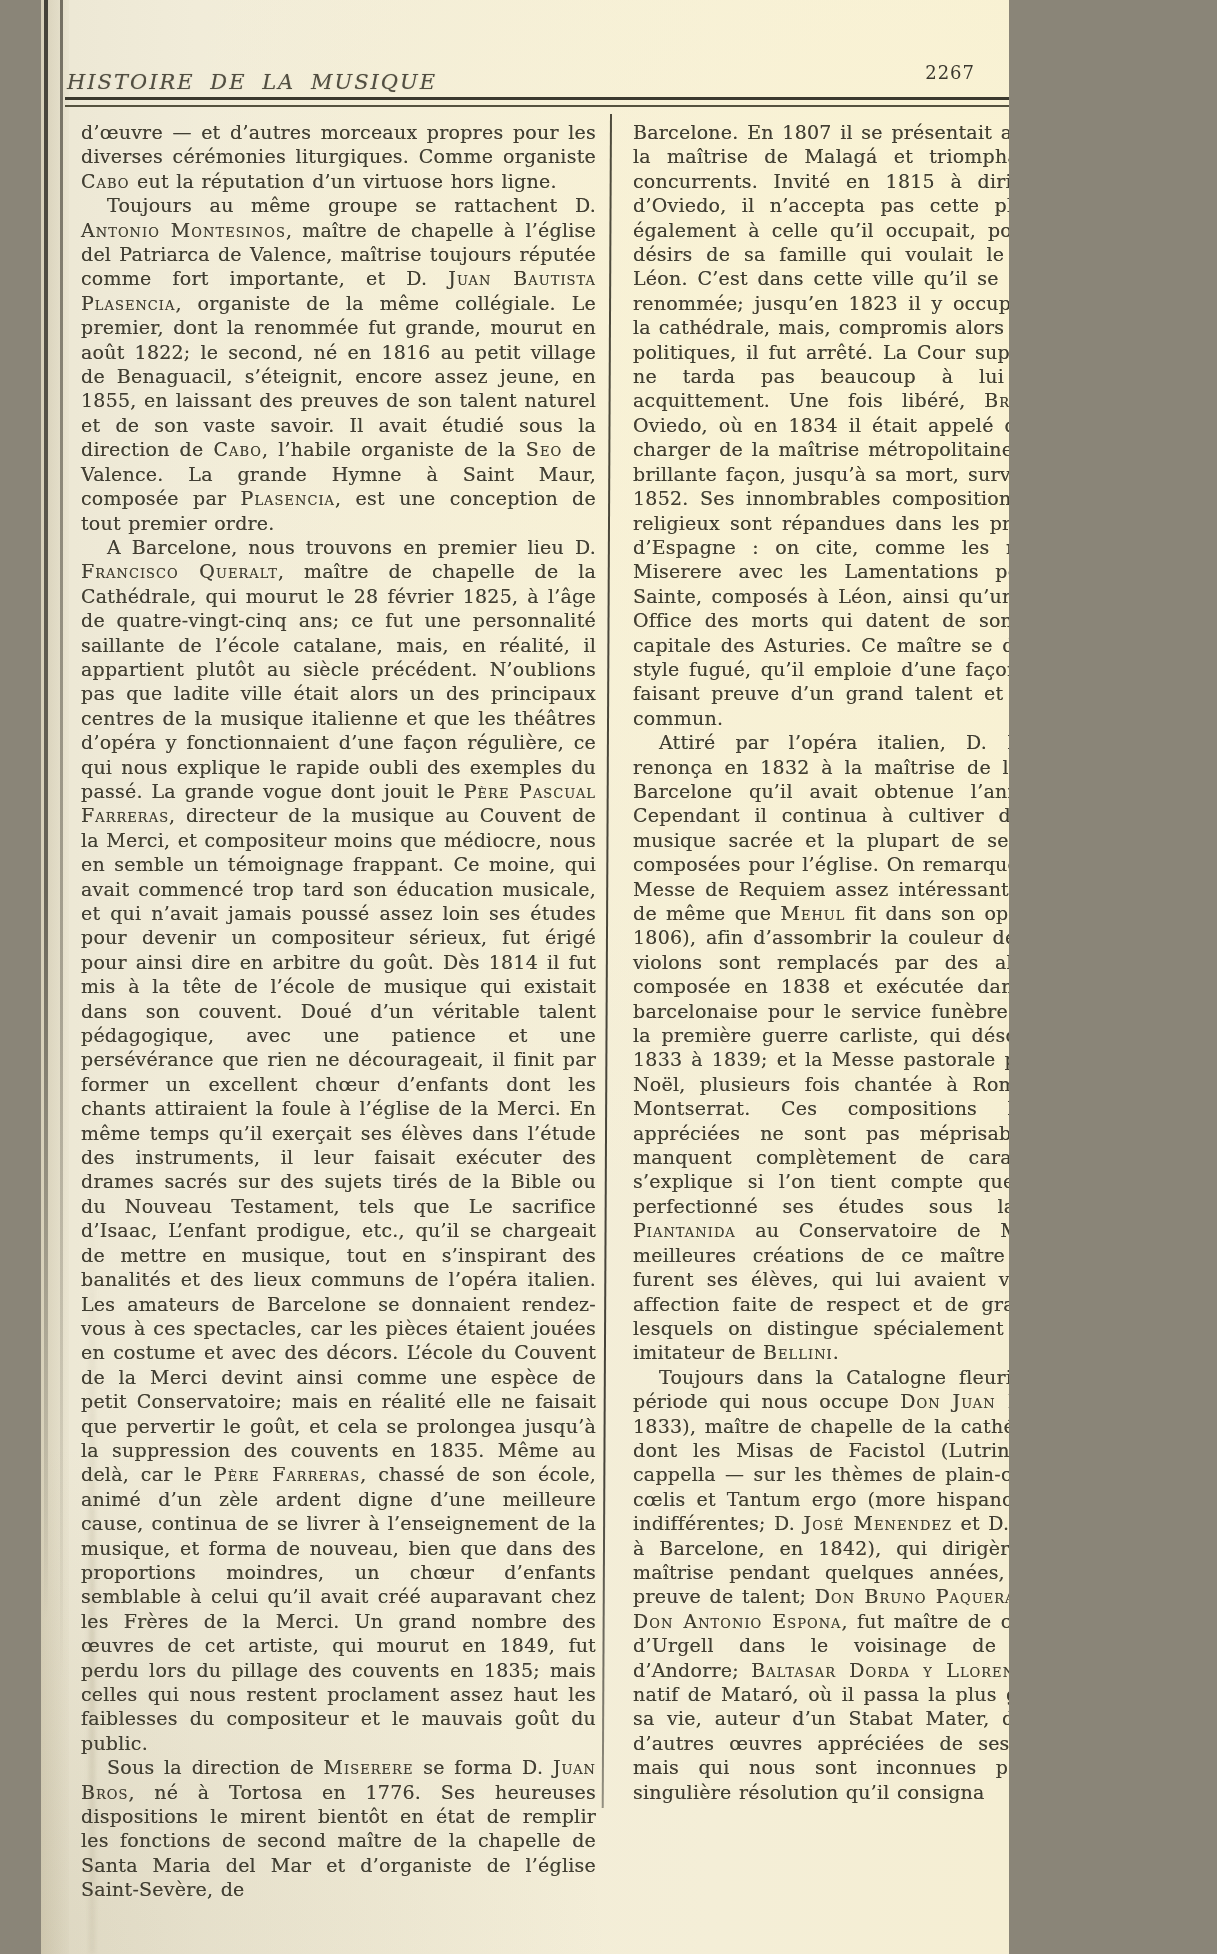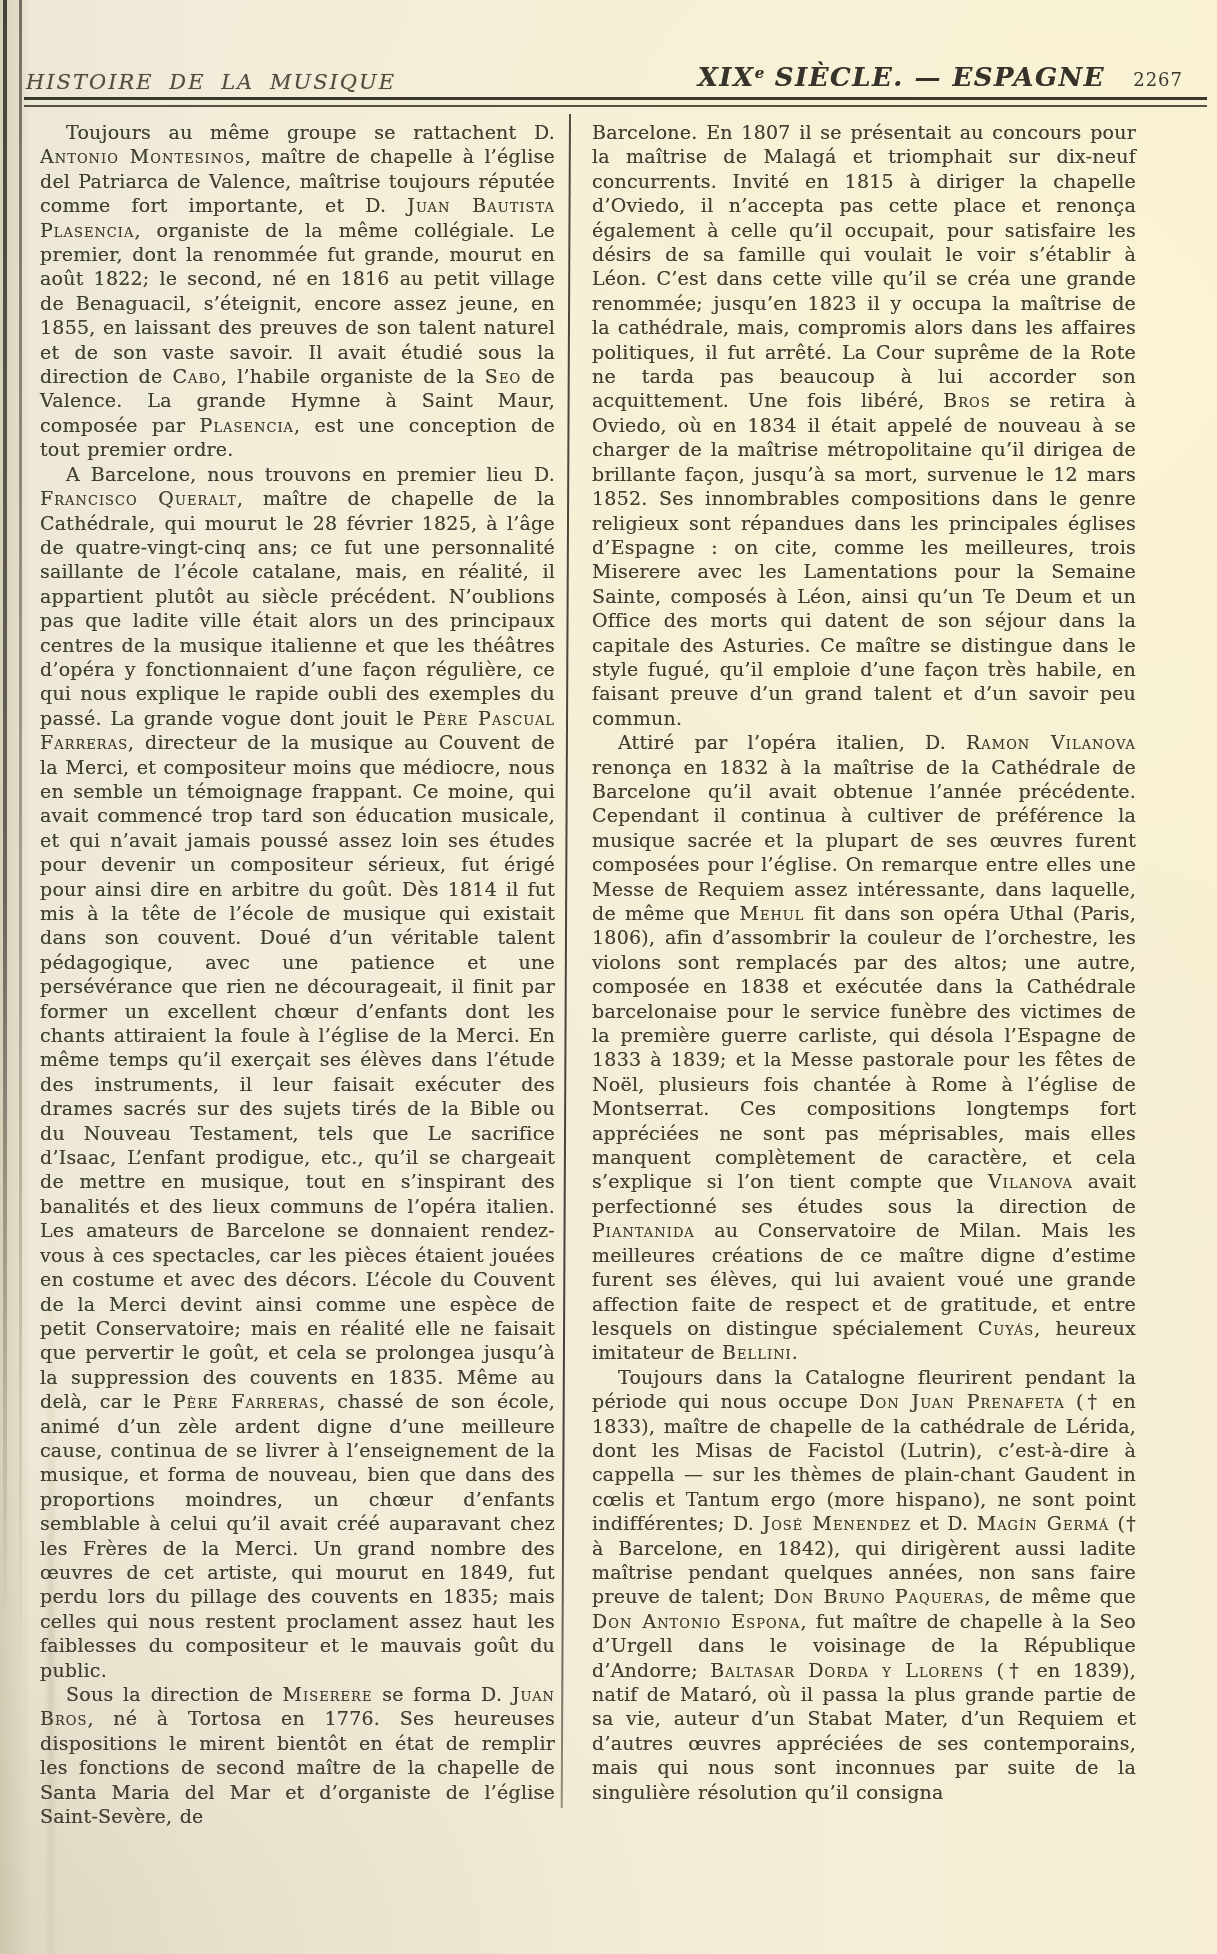--- a/index.html
+++ b/index.html
@@ -1,25 +1,26 @@
 <!DOCTYPE html>
 <html lang="fr"><head>
 <meta charset="utf-8">
 <style>
   html,body{margin:0;padding:0;background:#8a8578;}
   .page{
     position:relative;
-    width:1217px;height:1954px;
+    width:968px;height:1954px;
     overflow:hidden;
     font-family:"DejaVu Serif","Liberation Serif",serif;
     color:#403d31;
     background:
       radial-gradient(90% 40% at 0% 100%, rgba(160,150,118,.20), rgba(160,150,118,0) 65%),
       radial-gradient(130% 80% at 88% 18%, rgba(252,245,212,.75), rgba(252,245,212,0) 60%),
       linear-gradient(90deg,#ece7d4 0%, #f1ecd9 16%, #f4eed7 70%, #f5eed3 100%);
+    margin-left: 41px;
   }
   
   .edge-shade{position:absolute;left:0;top:0;width:28px;height:100%;
     background:linear-gradient(90deg, rgba(180,170,140,.38), rgba(180,170,140,.06));}
   .edge-a{position:absolute;left:3px;top:0;width:4px;height:1620px;
     background:linear-gradient(180deg, rgba(56,54,46,.92) 0%, rgba(56,54,46,.70) 55%, rgba(56,54,46,0) 100%);}
   .edge-b{position:absolute;left:19px;top:0;width:3px;height:1680px;
     background:linear-gradient(180deg, rgba(96,92,80,.85) 0%, rgba(96,92,80,.45) 60%, rgba(96,92,80,0) 100%);}
   .crease{position:absolute;left:48px;top:1200px;width:6px;height:754px;
     background:linear-gradient(180deg, rgba(140,130,100,0) 0%, rgba(140,130,100,.22) 60%, rgba(140,130,100,.10) 100%);
@@ -74,27 +75,27 @@
 <div class="page">
 
   <div class="edge-shade"></div>
   <div class="edge-a"></div>
   <div class="edge-b"></div>
   <div class="crease"></div>
 
   <header>
     <div class="running-title">HISTOIRE DE LA MUSIQUE</div>
     <div class="header-right">
-      <div class="section-title"><span>XIX</span><sup>e</sup><span> SIÈCLE. — ESPAGNE</span></div>
       <div class="page-number">2267</div>
     </div>
     <div class="header-rule"></div>
   </header>
 
   <div class="col col-left">
+      <p class="para">d’œuvre — et d’autres morceaux propres pour les diverses cérémonies liturgiques. Comme organiste <span class="sc">Cabo</span> eut la réputation d’un virtuose hors ligne.</p>
       <p class="para indent">Toujours au même groupe se rattachent D. <span class="sc">Antonio Montesinos</span>, maître de chapelle à l’église <span class="it">del Patriarca</span> de Valence, maîtrise toujours réputée comme fort importante, et D. <span class="sc">Juan Bautista Plasencia</span>, organiste de la même collégiale. Le premier, dont la renommée fut grande, mourut en août 1822; le second, né en 1816 au petit village de Benaguacil, s’éteignit, encore assez jeune, en 1855, en laissant des preuves de son talent naturel et de son vaste savoir. Il avait étudié sous la direction de <span class="sc">Cabo</span>, l’habile organiste de la <span class="sc">Seo</span> de Valence. La grande <span class="it">Hymne à Saint Maur</span>, composée par <span class="sc">Plasencia</span>, est une conception de tout premier ordre.</p>
       <p class="para indent">A Barcelone, nous trouvons en premier lieu D. <span class="sc">Francisco Queralt</span>, maître de chapelle de la Cathédrale, qui mourut le 28 février 1825, à l’âge de quatre-vingt-cinq ans; ce fut une personnalité saillante de l’école catalane, mais, en réalité, il appartient plutôt au siècle précédent. N’oublions pas que ladite ville était alors un des principaux centres de la musique italienne et que les théâtres d’opéra y fonctionnaient d’une façon régulière, ce qui nous explique le rapide oubli des exemples du passé. La grande vogue dont jouit le <span class="sc">Père Pascual Farreras</span>, directeur de la musique au Couvent de la Merci, et compositeur moins que médiocre, nous en semble un témoignage frappant. Ce moine, qui avait commencé trop tard son éducation musicale, et qui n’avait jamais poussé assez loin ses études pour devenir un compositeur sérieux, fut érigé pour ainsi dire en arbitre du goût. Dès 1814 il fut mis à la tête de l’école de musique qui existait dans son couvent. Doué d’un véritable talent pédagogique, avec une patience et une persévérance que rien ne décourageait, il finit par former un excellent chœur d’enfants dont les chants attiraient la foule à l’église de la Merci. En même temps qu’il exerçait ses élèves dans l’étude des instruments, il leur faisait exécuter des drames sacrés sur des sujets tirés de la Bible ou du Nouveau Testament, tels que <span class="it">Le sacrifice d’Isaac</span>, <span class="it">L’enfant prodigue</span>, etc., qu’il se chargeait de mettre en musique, tout en s’inspirant des banalités et des lieux communs de l’opéra italien. Les amateurs de Barcelone se donnaient rendez-vous à ces spectacles, car les pièces étaient jouées en costume et avec des décors. L’école du Couvent de la Merci devint ainsi comme une espèce de petit Conservatoire; mais en réalité elle ne faisait que pervertir le goût, et cela se prolongea jusqu’à la suppression des couvents en 1835. Même au delà, car le <span class="sc">Père Farreras</span>, chassé de son école, animé d’un zèle ardent digne d’une meilleure cause, continua de se livrer à l’enseignement de la musique, et forma de nouveau, bien que dans des proportions moindres, un chœur d’enfants semblable à celui qu’il avait créé auparavant chez les Frères de la Merci. Un grand nombre des œuvres de cet artiste, qui mourut en 1849, fut perdu lors du pillage des couvents en 1835; mais celles qui nous restent proclament assez haut les faiblesses du compositeur et le mauvais goût du public.</p>
       <p class="para indent">Sous la direction de <span class="sc">Miserere</span> se forma D. <span class="sc">Juan Bros</span>, né à Tortosa en 1776. Ses heureuses dispositions le mirent bientôt en état de remplir les fonctions de second maître de la chapelle de <span class="it">Santa Maria del Mar</span> et d’organiste de l’église <span class="it">Saint-Sevère</span>, de</p>
     </div>
   <div class="divider"></div>
   <div class="col col-right">
       <p class="para">Barcelone. En 1807 il se présentait au concours pour la maîtrise de Malagá et triomphait sur dix-neuf concurrents. Invité en 1815 à diriger la chapelle d’Oviedo, il n’accepta pas cette place et renonça également à celle qu’il occupait, pour satisfaire les désirs de sa famille qui voulait le voir s’établir à Léon. C’est dans cette ville qu’il se créa une grande renommée; jusqu’en 1823 il y occupa la maîtrise de la cathédrale, mais, compromis alors dans les affaires politiques, il fut arrêté. La Cour suprême de la Rote ne tarda pas beaucoup à lui accorder son acquittement. Une fois libéré, <span class="sc">Bros</span> se retira à Oviedo, où en 1834 il était appelé de nouveau à se charger de la maîtrise métropolitaine qu’il dirigea de brillante façon, jusqu’à sa mort, survenue le 12 mars 1852. Ses innombrables compositions dans le genre religieux sont répandues dans les principales églises d’Espagne : on cite, comme les meilleures, trois <span class="it">Miserere</span> avec les <span class="it">Lamentations</span> pour la Semaine Sainte, composés à Léon, ainsi qu’un <span class="it">Te Deum</span> et un <span class="it">Office des morts</span> qui datent de son séjour dans la capitale des Asturies. Ce maître se distingue dans le style fugué, qu’il emploie d’une façon très habile, en faisant preuve d’un grand talent et d’un savoir peu commun.</p>
       <p class="para indent">Attiré par l’opéra italien, D. <span class="sc">Ramon Vilanova</span> renonça en 1832 à la maîtrise de la Cathédrale de Barcelone qu’il avait obtenue l’année précédente. Cependant il continua à cultiver de préférence la musique sacrée et la plupart de ses œuvres furent composées pour l’église. On remarque entre elles une <span class="it">Messe de Requiem</span> assez intéressante, dans laquelle, de même que <span class="sc">Mehul</span> fit dans son opéra <span class="it">Uthal</span> (Paris, 1806), afin d’assombrir la couleur de l’orchestre, les violons sont remplacés par des altos; une autre, composée en 1838 et exécutée dans la Cathédrale barcelonaise pour le service funèbre des victimes de la première guerre carliste, qui désola l’Espagne de 1833 à 1839; et la <span class="it">Messe pastorale</span> pour les fêtes de Noël, plusieurs fois chantée à Rome à l’église de Montserrat. Ces compositions longtemps fort appréciées ne sont pas méprisables, mais elles manquent complètement de caractère, et cela s’explique si l’on tient compte que <span class="sc">Vilanova</span> avait perfectionné ses études sous la direction de <span class="sc">Piantanida</span> au Conservatoire de Milan. Mais les meilleures créations de ce maître digne d’estime furent ses élèves, qui lui avaient voué une grande affection faite de respect et de gratitude, et entre lesquels on distingue spécialement <span class="sc">Cuyás</span>, heureux imitateur de <span class="sc">Bellini</span>.</p>
       <p class="para indent">Toujours dans la Catalogne fleurirent pendant la période qui nous occupe <span class="sc">Don Juan Prenafeta</span> († en 1833), maître de chapelle de la cathédrale de Lérida, dont les <span class="it">Misas de Facistol</span> (Lutrin), c’est-à-dire <span class="it">à cappella</span> — sur les thèmes de plain-chant <span class="it">Gaudent in cœlis</span> et <span class="it">Tantum ergo</span> (<span class="it">more hispano</span>), ne sont point indifférentes; D. <span class="sc">José Menendez</span> et D. <span class="sc">Magín Germá</span> († à Barcelone, en 1842), qui dirigèrent aussi ladite maîtrise pendant quelques années, non sans faire preuve de talent; <span class="sc">Don Bruno Paqueras</span>, de même que <span class="sc">Don Antonio Espona</span>, fut maître de chapelle à la Seo d’Urgell dans le voisinage de la République d’Andorre; <span class="sc">Baltasar Dorda y Llorens</span> († en 1839), natif de Mataró, où il passa la plus grande partie de sa vie, auteur d’un <span class="it">Stabat Mater</span>, d’un <span class="it">Requiem</span> et d’autres œuvres appréciées de ses contemporains, mais qui nous sont inconnues par suite de la singulière résolution qu’il consigna</p>
     </div>

